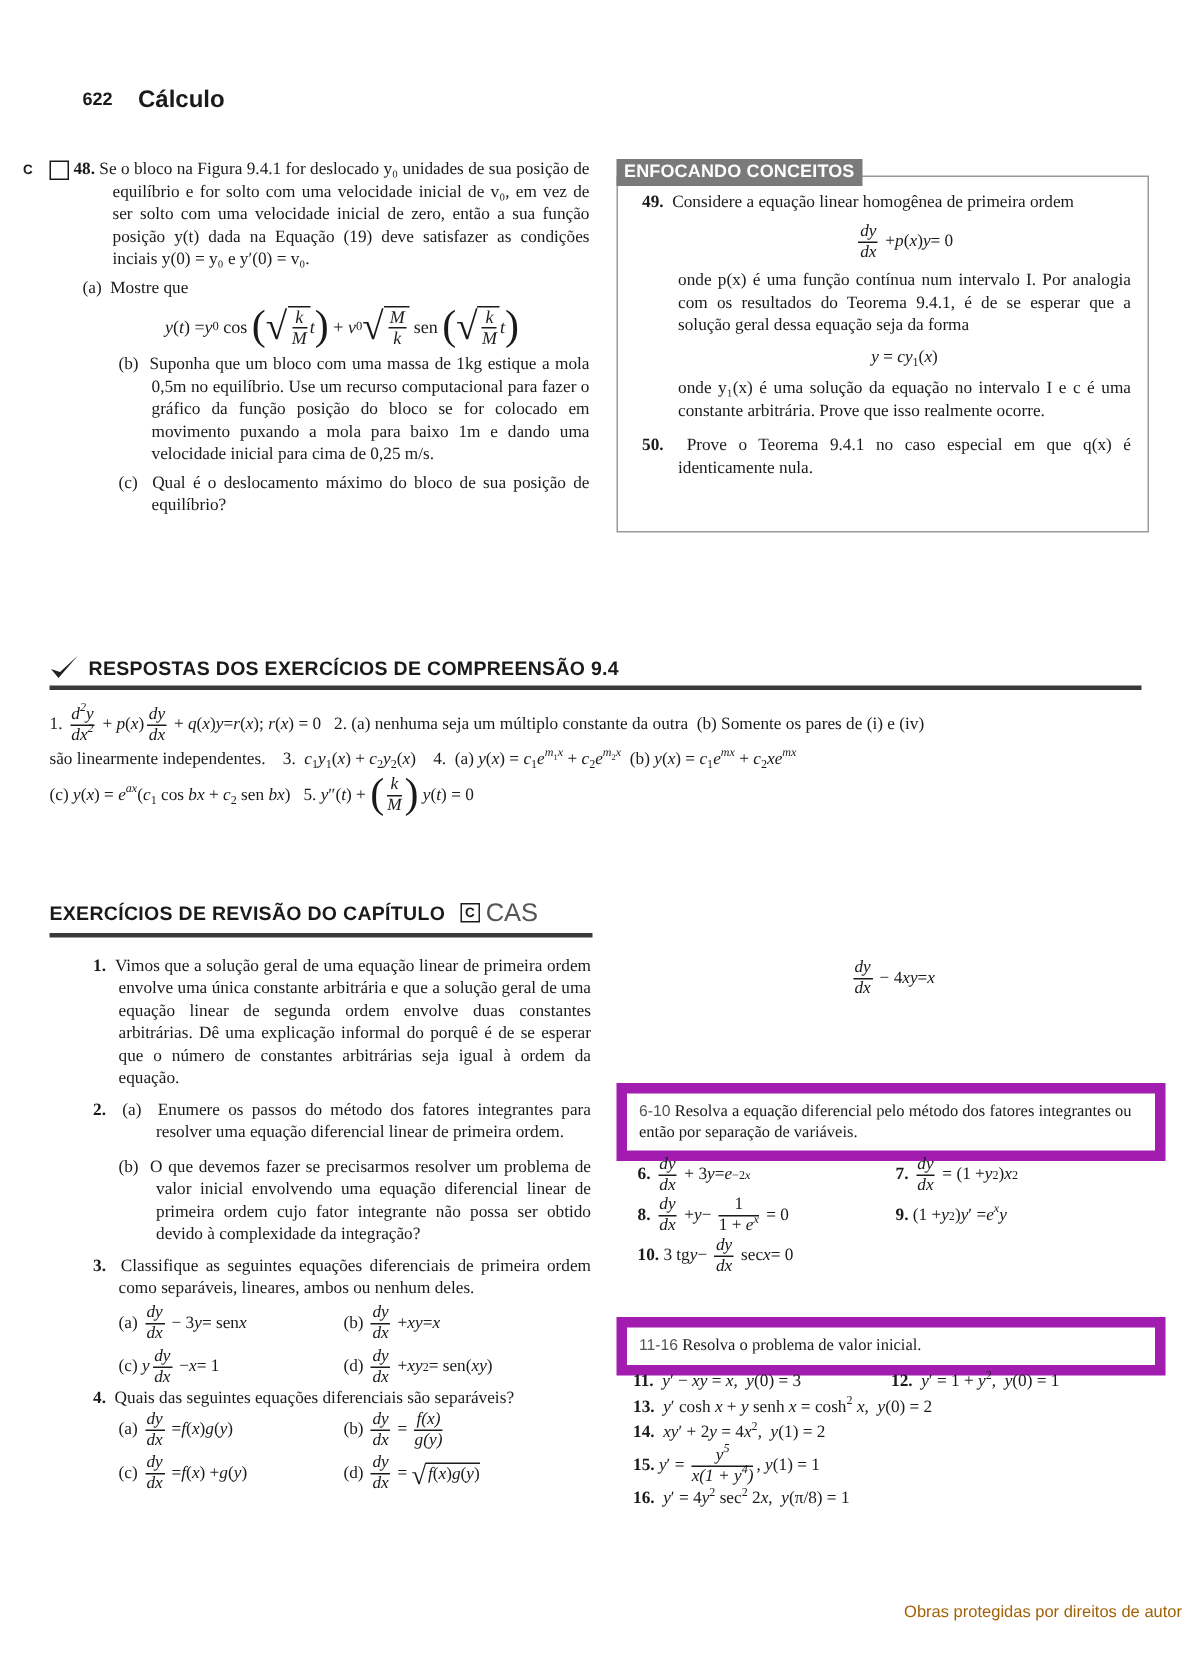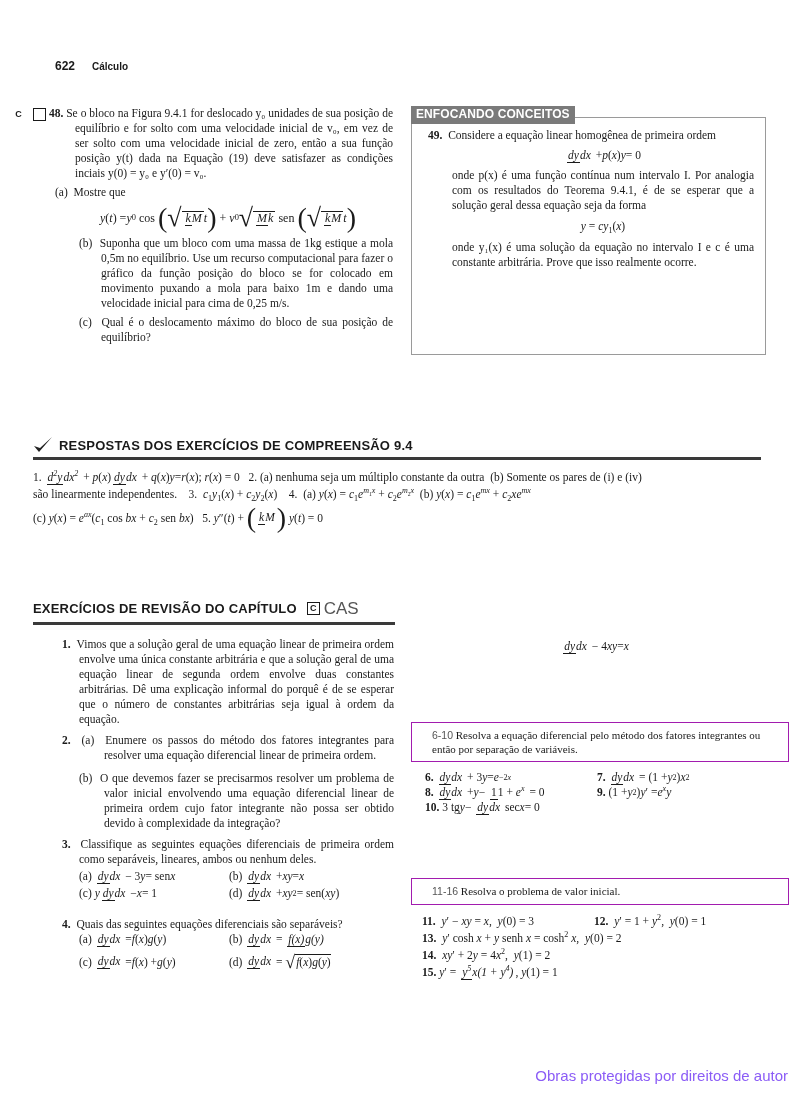--- a/index.html
+++ b/index.html
@@ -8,47 +8,47 @@
     font-family: "Liberation Serif", "DejaVu Serif", serif;
     color: #1a1a1a; font-size: 11.5px; line-height: 15px;
   }
   .sans { font-family: "Liberation Sans", "DejaVu Sans", sans-serif; }
   .abs { position: absolute; }
   i, .it { font-style: italic; }
   b { font-weight: bold; }
   sub, sup { font-size: 70%; line-height: 0; }
 
   
-  .frac { display: inline-flex; flex-direction: row; vertical-align: middle; text-align: center; margin: 0 2px; line-height: 13px; }
+  .frac { display: inline-flex; flex-direction: column; vertical-align: middle; text-align: center; margin: 0 2px; line-height: 13px; }
   .frac > span:first-child { border-bottom: 1px solid #1a1a1a; padding: 0 1px; }
   .frac > span { font-style: italic; }
   .paren { font-size: 28px; vertical-align: middle; font-weight: 200; line-height: 28px; }
   .sqrt { display: inline-flex; align-items: center; vertical-align: middle; }
   .sqrt .rad { font-size: 26px; line-height: 26px; }
   .sqrt .under { border-top: 1px solid #1a1a1a; display: inline-flex; align-items: center; padding-left: 1px; }
 
   .page-num { left: 55px; top: 59px; font-size: 12px; font-weight: bold; }
-  .running-head { left: 92px; top: 59px; font-size: 10px; font-weight: bold; }
+  .running-head { left: 92px; top: 59px; font-size: 16px; font-weight: bold; }
 
   .cbox { display: inline-block; width: 11px; height: 11px; border: 1px solid #1a1a1a; font-family: "Liberation Sans", sans-serif; font-size: 9px; font-weight: bold; line-height: 11px; text-align: center; vertical-align: middle; }
 
   .para { text-align: justify; }
   .sub { padding-left: 24px; text-indent: -24px; }
 
   
   .concept-box { left: 411px; top: 117px; width: 353px; height: 236px; border: 1px solid #9a9a9a; }
   .concept-tag { left: 411px; top: 106px; background: #7a7a7a; color: #fff; font-size: 12px; font-weight: bold; padding: 1px 5px 2px 5px; letter-spacing: 0.1px; }
 
   .section-title { font-size: 13px; font-weight: bold; letter-spacing: 0.2px; }
   .rule { height: 3px; background: #3a3a3a; }
 
-  .box { border: 1px solid #a21caf; padding: 5px 20px; }
+  .box { border: 7px solid #a21caf; padding: 5px 8px; }
   .grey-num { font-family: "Liberation Sans", sans-serif; color: #555; font-size: 10.5px; }
 
-  .watermark { right: 12px; top: 1068px; font-size: 15px; color: #8b5cf6; }
+  .watermark { right: 12px; top: 1068px; font-size: 11px; color: #a16207; }
 
   .row { display: flex; align-items: center; }
 </style>
 </head>
 <body>
 
 <div class="abs sans page-num">622</div>
 <div class="abs sans running-head">Cálculo</div>
 
 <div class="abs" style="left:33px; top:106px; width:360px;">
@@ -112,20 +112,24 @@
     <span class="frac">
         <span>dy</span>
         <span>dx</span>
       </span>&nbsp;+ <i>p</i>(<i>x</i>)<i>y</i> = 0
   </div>
   <div class="para" style="padding-left:24px;">onde p(x) é uma função contínua num intervalo I. Por analogia com os resultados do Teorema 9.4.1, é de se esperar que a solução geral dessa equação seja da forma</div>
   <div style="text-align:center; margin:6px 0 6px 24px;">
     <i>y</i> = <i>cy</i><sub>1</sub>(<i>x</i>)
   </div>
   <div class="para" style="padding-left:24px;">onde y₁(x) é uma solução da equação no intervalo I e c é uma constante arbitrária. Prove que isso realmente ocorre.</div>
+  <div class="para" style="padding-left:24px; text-indent:-24px; margin-top:8px;">
+    <b>50.</b>&nbsp;
+    <span>Prove o Teorema 9.4.1 no caso especial em que q(x) é identicamente nula.</span>
+  </div>
 </div>
 
 <div class="abs row" style="left:33px; top:436px;">
   <svg width="20" height="18" viewBox="0 0 20 18">
       <path d="M1 10 L6 16 L19 1 L7 12 Z" fill="#222"></path>
     </svg>
   <span class="sans section-title" style="margin-left:6px;">RESPOSTAS DOS EXERCÍCIOS DE COMPREENSÃO 9.4</span>
 </div>
 <div class="abs rule" style="left:33px; top:457px; width:728px;"></div>
 
@@ -197,21 +201,21 @@
         </span>&nbsp;+ <i>xy</i> = <i>x</i></div>
     <div class="row"><span>(c)</span>&nbsp;<i>y</i><span class="frac">
           <span>dy</span>
           <span>dx</span>
         </span>&nbsp;− <i>x</i> = 1</div>
     <div class="row"><span>(d)</span>&nbsp;<span class="frac">
           <span>dy</span>
           <span>dx</span>
         </span>&nbsp;+ <i>xy</i><sup>2</sup> = sen(<i>xy</i>)</div>
   </div>
-  <div style="margin-top:16px;">
+  <div style="margin-top:0;">
     <b>4.</b>&nbsp;
     <span>Quais das seguintes equações diferenciais são separáveis?</span>
   </div>
   <div style="padding-left:17px; display:grid; grid-template-columns:150px 160px; row-gap:2px;">
     <div class="row"><span>(a)</span>&nbsp;<span class="frac">
           <span>dy</span>
           <span>dx</span>
         </span>&nbsp;= <i>f</i>(<i>x</i>)<i>g</i>(<i>y</i>)</div>
     <div class="row"><span>(b)</span>&nbsp;<span class="frac">
           <span>dy</span>
@@ -282,15 +286,16 @@
   <div class="row">
     <span style="width:172px;"><b>11.</b>&nbsp; <i>y</i>′ − <i>xy</i> = <i>x</i>,&nbsp; <i>y</i>(0) = 3</span>
     <span><b>12.</b>&nbsp; <i>y</i>′ = 1 + <i>y</i><sup>2</sup>,&nbsp; <i>y</i>(0) = 1</span>
   </div>
   <div><b>13.</b>&nbsp; <i>y</i>′ cosh <i>x</i> + <i>y</i> senh <i>x</i> = cosh<sup>2</sup> <i>x</i>,&nbsp; <i>y</i>(0) = 2</div>
   <div><b>14.</b>&nbsp; <i>xy</i>′ + 2<i>y</i> = 4<i>x</i><sup>2</sup>,&nbsp; <i>y</i>(1) = 2</div>
   <div class="row"><b>15.</b>&nbsp; <i>y</i>′ =&nbsp;<span class="frac">
         <span><i>y</i><sup>5</sup></span>
         <span><i>x</i>(1 + <i>y</i><sup>4</sup>)</span>
       </span>,&nbsp; <i>y</i>(1) = 1</div>
+  <div><b>16.</b>&nbsp; <i>y</i>′ = 4<i>y</i><sup>2</sup> sec<sup>2</sup> 2<i>x</i>,&nbsp; <i>y</i>(π/8) = 1</div>
 </div>
 
 <div class="abs sans watermark">Obras protegidas por direitos de autor</div>
 
 </body></html>

